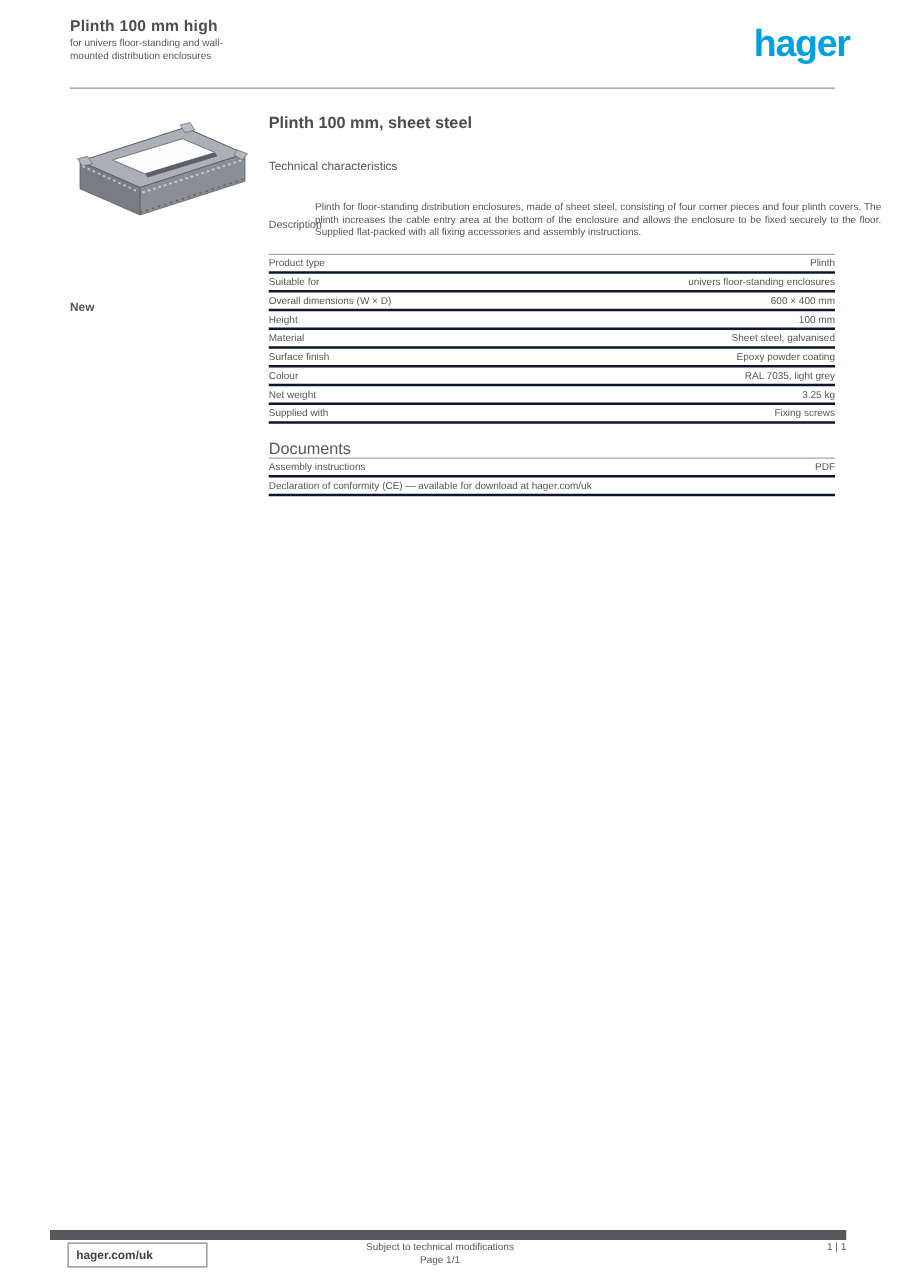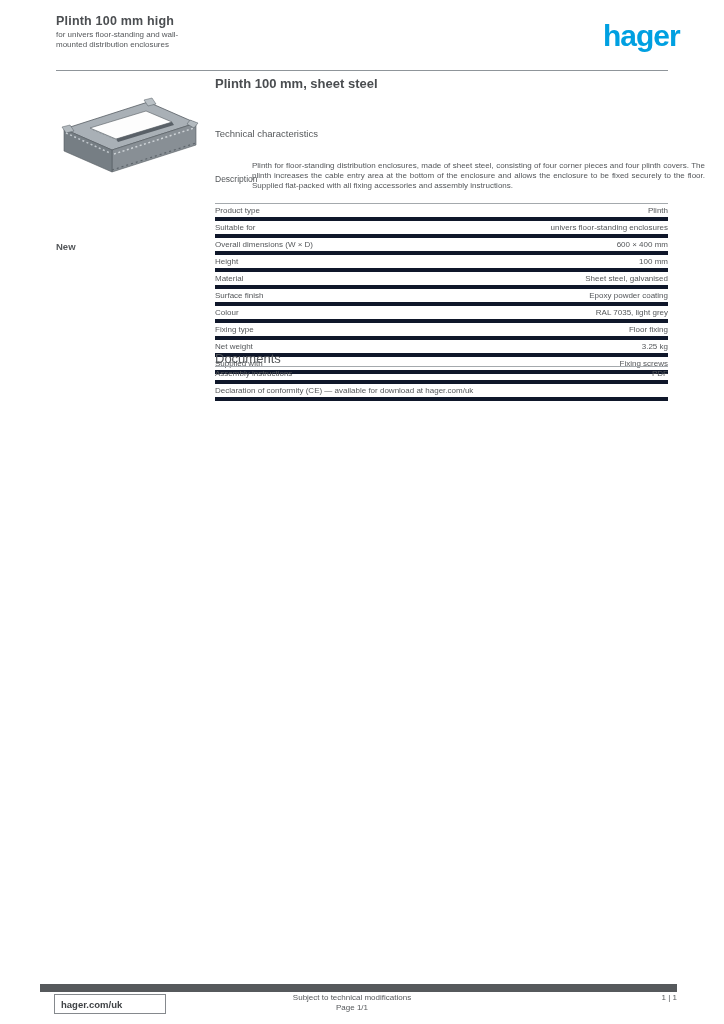--- a/index.html
+++ b/index.html
@@ -9,28 +9,28 @@
   }
   
   .hdr-title{position:absolute;left:56px;top:14px;font-size:12.5px;font-weight:bold;color:#4b4e51;letter-spacing:.2px;}
   .hdr-sub{position:absolute;left:56px;top:30px;width:138px;font-size:8px;line-height:10px;color:#55585b;}
   .logo{position:absolute;left:584px;top:20px;font-size:30px;font-weight:800;letter-spacing:-1px;line-height:32px;margin-left:19px;}
   .top-rule{position:absolute;left:56px;top:70px;width:612px;height:1px;background:#8f959a;}
   
   .img-box{position:absolute;left:60px;top:92px;width:140px;height:96px;}
   .new-label{position:absolute;left:56px;top:241px;font-size:9.5px;font-weight:bold;color:#54575a;}
   
-  .main-title{position:absolute;left:215px;top:76px;width:453px;font-size:13px;font-weight:bold;color:#4a4d50;}
+  .main-title{position:absolute;left:215px;top:90px;width:453px;font-size:13px;font-weight:bold;color:#4a4d50;}
   .sec1-heading{position:absolute;left:215px;top:128px;font-size:9.5px;color:#55585b;}
   .desc-label{position:absolute;left:215px;top:150px;font-size:8.5px;font-weight:normal;color:#54575a;margin-top:24px;}
   .desc{position:absolute;left:215px;top:161px;width:453px;font-size:8px;line-height:10px;
         text-align:justify;color:#54575a;margin-left:37px;}
   .specs{position:absolute;left:215px;top:203px;width:453px;border-top:1px solid #a4a9ad;}
   .spec-row{display:flex;justify-content:space-between;align-items:baseline;
-            font-size:8px;line-height:10px;padding:1.5px 0;border-bottom:4px solid #0f172a;color:#54575a;}
+            font-size:8px;line-height:10px;padding:1.5px 0;border-bottom:2px solid #0f172a;color:#54575a;}
   .spec-row .lbl{white-space:nowrap;padding-right:10px;}
   .spec-row .val{text-align:left;}
   .sec2-heading{position:absolute;left:215px;top:351px;font-size:13px;color:#55585b;}
   .docs{position:absolute;left:215px;top:366px;width:453px;border-top:1px solid #a4a9ad;}
   
   .foot-band{position:absolute;left:40px;top:984px;width:637px;height:8px;background:#56595c;}
   .web-box{position:absolute;left:54px;top:994px;width:112px;height:20px;border:1px solid #85898d;
            background:#ffffff;font-size:9.5px;font-weight:bold;color:#3f4245;
            line-height:20px;padding-left:6px;box-sizing:border-box;}
   .foot-center{position:absolute;left:0;top:993px;width:704px;text-align:center;
@@ -108,24 +108,20 @@
       <div class="spec-row">
         <span class="lbl">Surface finish</span>
         <span class="val">Epoxy powder coating</span>
       </div>
 
       <div class="spec-row">
         <span class="lbl">Colour</span>
         <span class="val">RAL 7035, light grey</span>
       </div>
 
-      <div class="spec-row">
-        <span class="lbl">Fixing type</span>
-        <span class="val">Floor fixing</span>
-      </div>
 
       <div class="spec-row">
         <span class="lbl">Net weight</span>
         <span class="val">3.25 kg</span>
       </div>
 
       <div class="spec-row">
         <span class="lbl">Supplied with</span>
         <span class="val">Fixing screws</span>
       </div>

